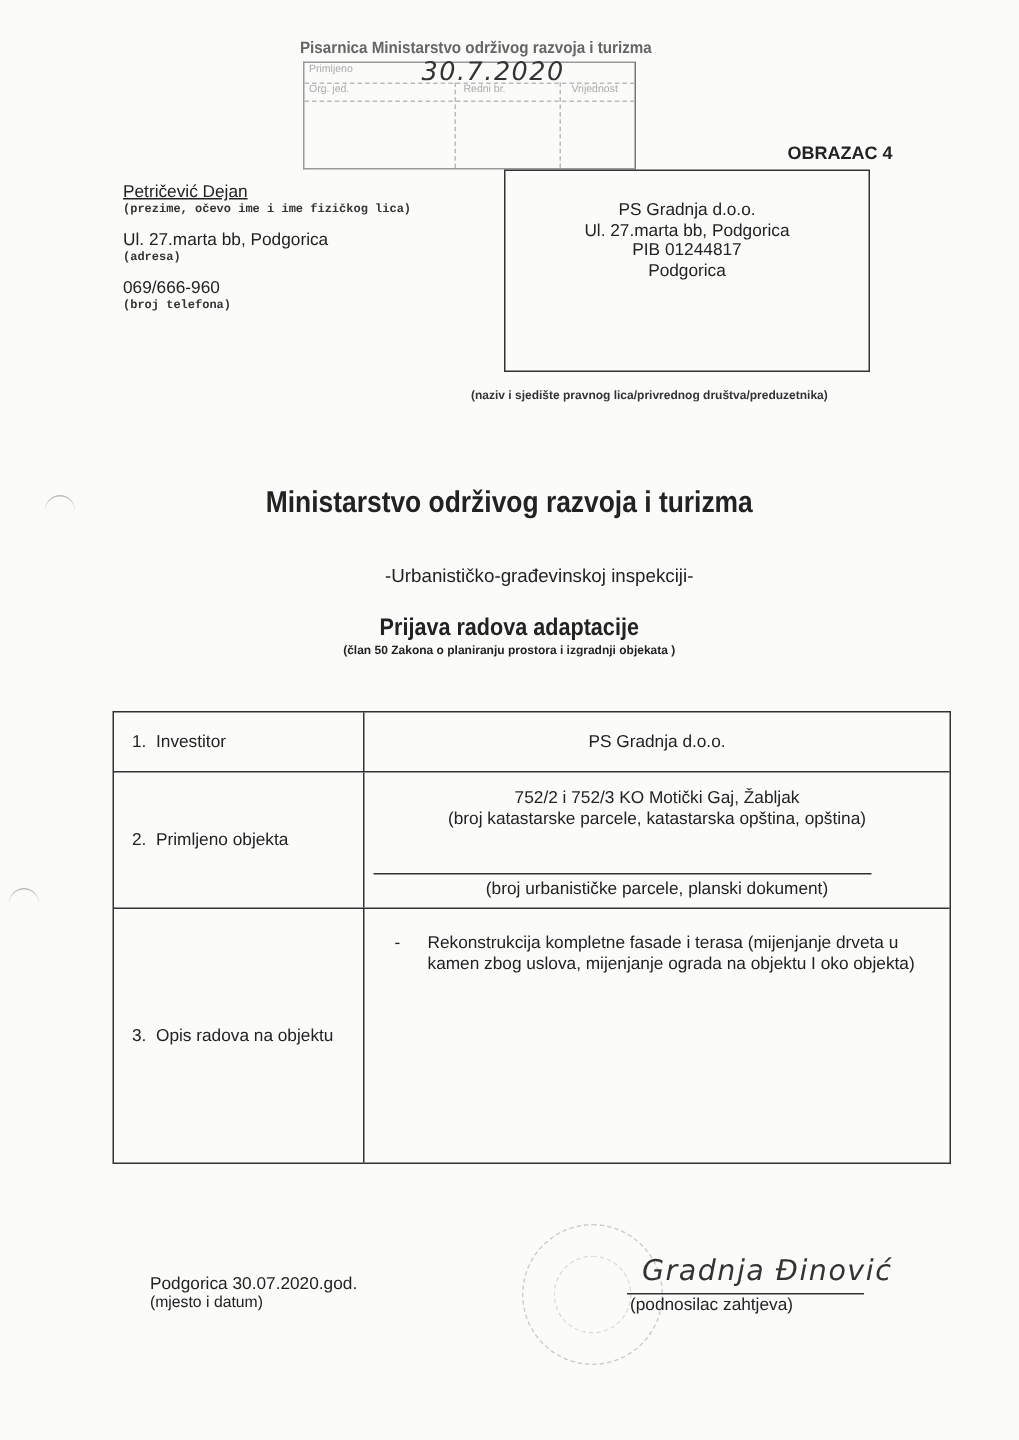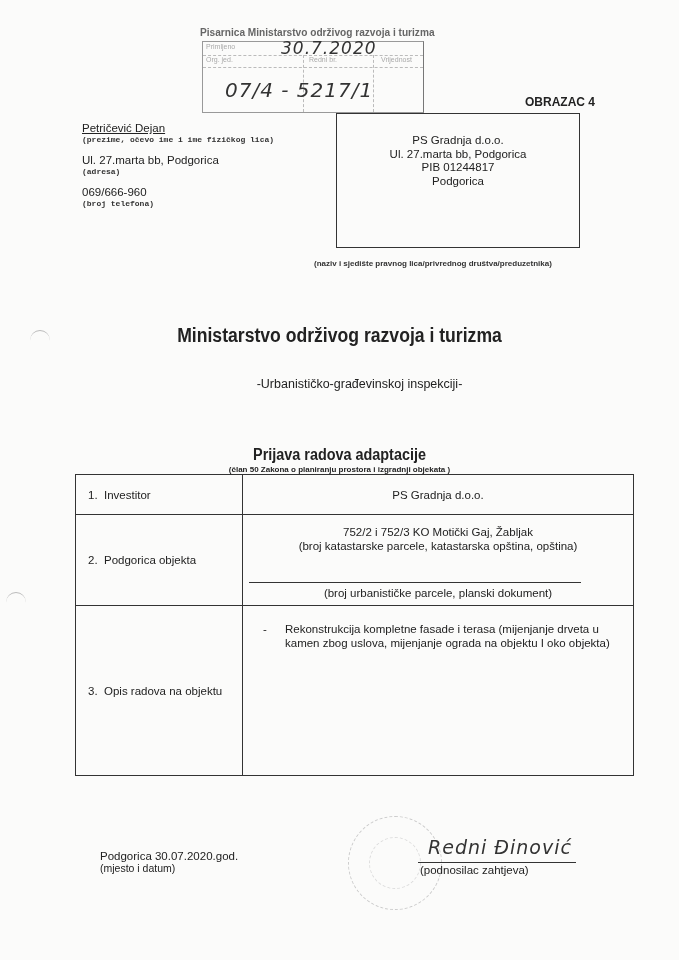--- a/index.html
+++ b/index.html
@@ -33,21 +33,21 @@
 
     .addressee { left:336px; top:113px; width:244px; height:135px; border:1.5px solid #333; text-align:center; font-size:11.5px; line-height:13.5px; padding-top:20px; box-sizing:border-box; }
     .addressee-hint { left:314px; top:259px; font-size:8px; color:#333; font-weight:bold; }
 
     .punch { width:20px; height:20px; border-radius:50%; border-top:1px solid #bbb; }
 
     .ministry { left:0; width:679px; top:324px; text-align:center; }
     .ministry .t { font-size:20px; font-weight:bold; transform:scaleX(0.88); }
     .ministry .s { font-size:12.5px; margin-left:40px;margin-top:30px; }
 
-    .form-title { left:0; width:679px; top:410px; text-align:center;margin-top:36px; }
+    .form-title { left:0; width:679px; top:410px; text-align:center; }
     .form-title .t { font-size:16px; font-weight:bold; transform:scaleX(0.9); }
     .form-title .s { font-size:8px; font-weight:bold; margin-top:1px; }
 
     .table { left:75px; top:474px; width:557px; border:1px solid #333; }
     .row { display:flex; border-bottom:1px solid #333; }
     .row:last-child { border-bottom:none; }
     .c1 { width:167px; border-right:1px solid #333; font-size:11.5px; padding-left:12px; box-sizing:border-box; display:flex; align-items:center; }
     .c2 { flex:1; font-size:11.5px; position:relative; }
     .num { display:inline-block; width:16px; }
     .r1 { height:39px; }
@@ -78,21 +78,20 @@
       <span class="stamp-lbl" style="left:3px;top:1px">Primljeno</span>
       <span class="stamp-date hand">30.7.2020</span>
     </div>
     <div class="stamp-row2">
       <span class="stamp-lbl" style="left:3px;top:1px">Org. jed.</span>
       <span class="stamp-lbl" style="left:106px;top:1px">Redni br.</span>
       <span class="stamp-lbl" style="left:178px;top:1px">Vrijednost</span>
     </div>
     <div class="stamp-vline" style="left:100px"></div>
     <div class="stamp-vline" style="left:170px"></div>
-    <span class="stamp-num hand">07/4 - 5217/1</span>
   </div>
 </div>
 
 <div class="abs obrazac">OBRAZAC 4</div>
 
 <div class="abs applicant">
   <div class="blk">
     <div class="v name">Petričević Dejan</div>
     <div class="h">(prezime, očevo ime i ime fizičkog lica)</div>
   </div>
@@ -133,21 +132,21 @@
       <span class="num">1.</span>
       <span>Investitor</span>
     </div>
     <div class="c2">
       <span>PS Gradnja d.o.o.</span>
     </div>
   </div>
   <div class="row r2">
     <div class="c1">
       <span class="num">2.</span>
-      <span>Podgorica objekta</span>
+      <span>Primljeno objekta</span>
     </div>
     <div class="c2">
       <div class="a">
         <div>752/2 i 752/3 KO Motički Gaj, Žabljak</div>
         <div>(broj katastarske parcele, katastarska opština, opština)</div>
       </div>
       <div class="line"></div>
       <div class="b">(broj urbanističke parcele, planski dokument)</div>
     </div>
   </div>
@@ -164,15 +163,15 @@
 </div>
 
 <div class="abs place">
   <div>Podgorica 30.07.2020.god.</div>
   <div class="h">(mjesto i datum)</div>
 </div>
 
 <div class="abs seal">
   <div class="seal-inner"></div>
 </div>
-<div class="abs signature hand">Redni Đinović</div>
+<div class="abs signature hand">Gradnja Đinović</div>
 <div class="abs sign-line"></div>
 <div class="abs applicant-hint">(podnosilac zahtjeva)</div>
 
 </body></html>

